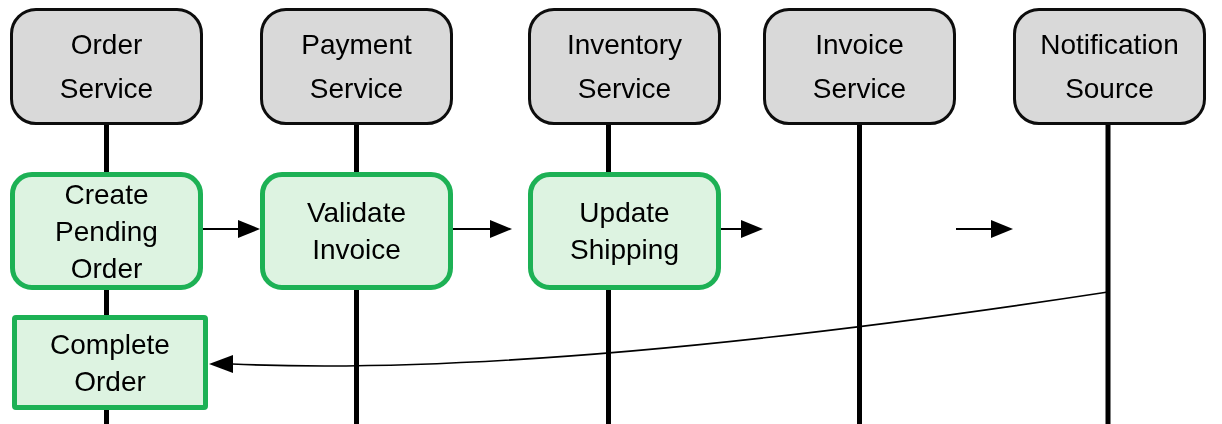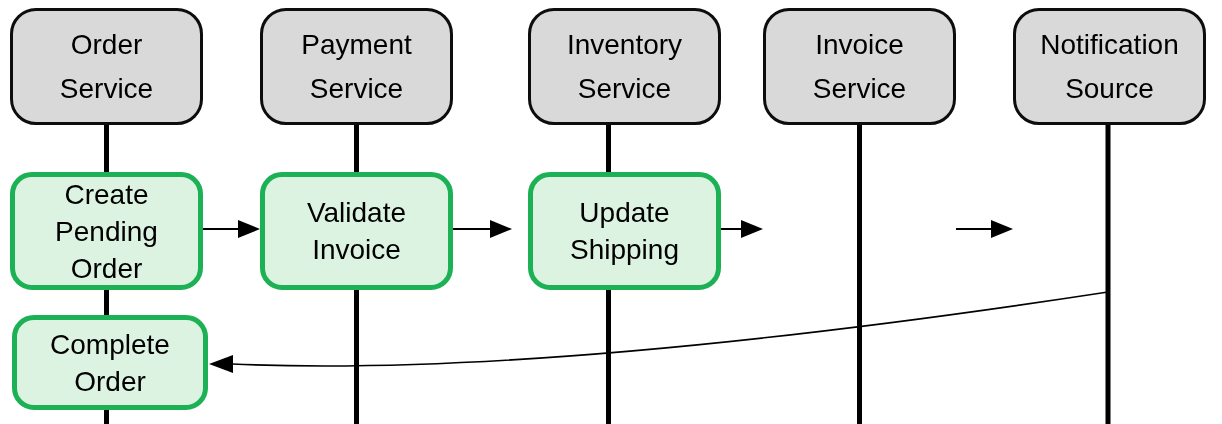--- a/index.html
+++ b/index.html
@@ -53,21 +53,21 @@
     border:5px solid var(--step-border);
     border-radius:22px;
   }
   .final-box{
     top:315px;
     left:12px;
     width:196px;
     height:95px;
     background:var(--step-fill);
     border:5px solid var(--step-border);
-    border-radius:22px;
+    border-radius:4px;
   }
   .service-label{
     font-size:28px;
     line-height:44px;
     white-space:pre-line;
   }
   .step-label{
     font-size:28px;
     line-height:37px;
     white-space:pre-line;

